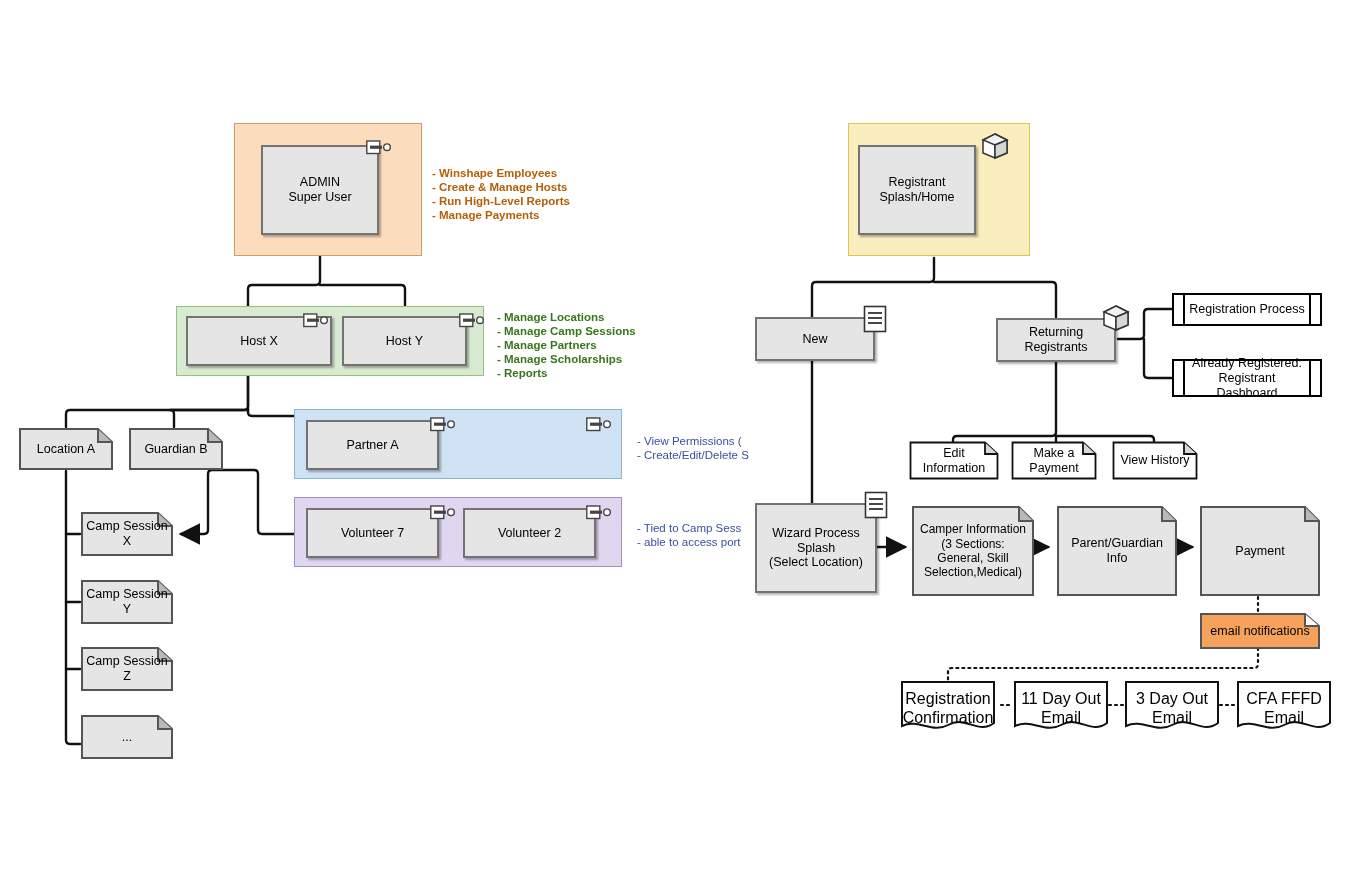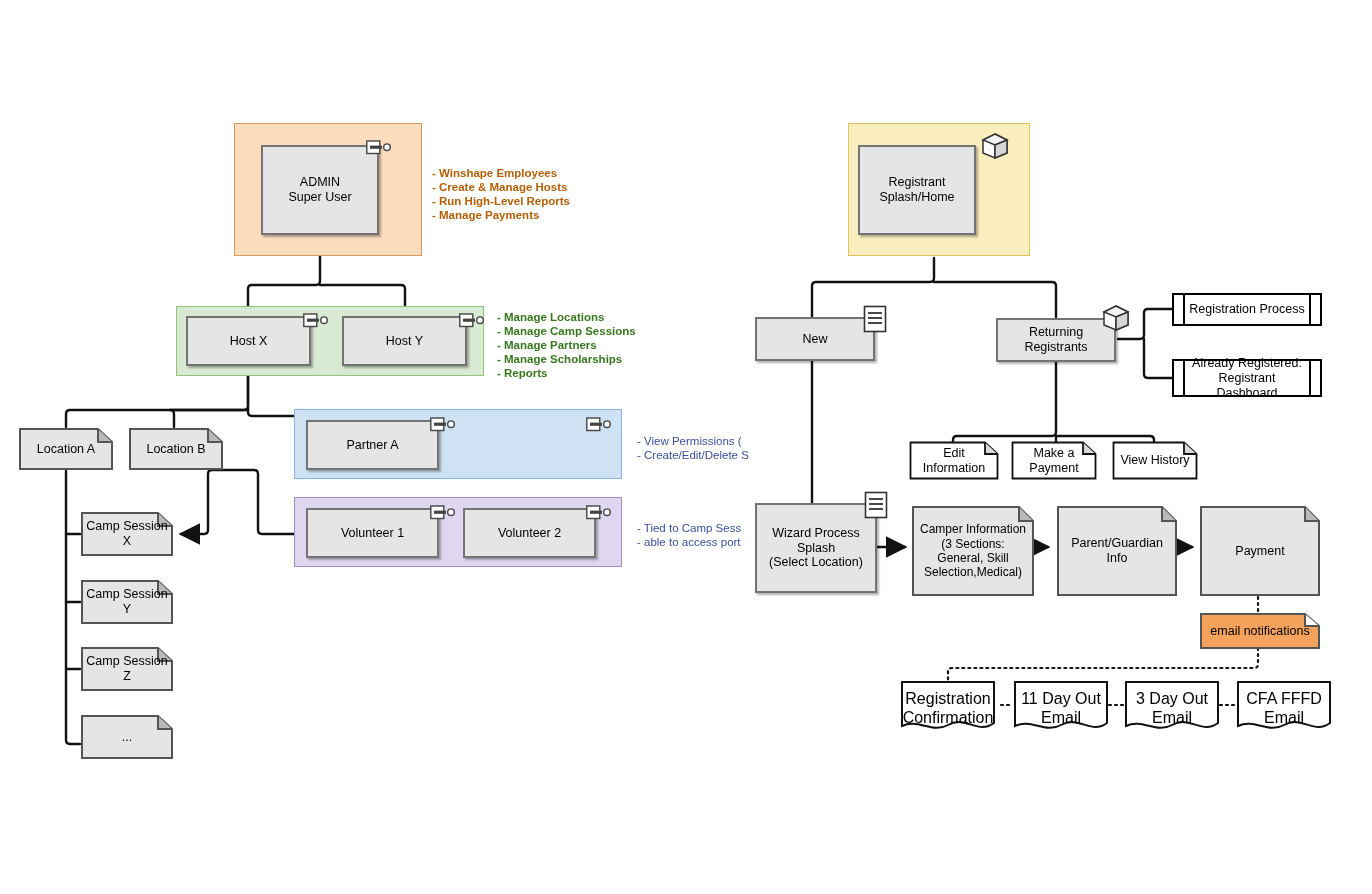--- a/index.html
+++ b/index.html
@@ -124,21 +124,21 @@
     <rect x="0.8" y="2" width="13" height="12.5" fill="#fff" stroke="#444" stroke-width="1.4"></rect>
     <rect x="4" y="6.6" width="12" height="3.2" fill="#444"></rect>
     <circle cx="21" cy="8.2" r="3.3" fill="#fff" stroke="#444" stroke-width="1.4"></circle>
   </svg>
   <div class="anno brown" style="left:432px;top:166px;">- Winshape Employees
 - Create &amp; Manage Hosts
 - Run High-Level Reports
 - Manage Payments</div>
 
   <div class="container c-host" style="left:176px;top:306px;width:308px;height:70px;"></div>
-  <div class="node rect" style="left:186px;top:316px;width:125px;height:50px;">
+  <div class="node rect" style="left:186px;top:316px;width:146px;height:50px;">
     <span>Host X</span>
   </div>
   <svg class="keyicon" style="left:303px;top:312px;" viewBox="0 0 26 17">
     <rect x="0.8" y="2" width="13" height="12.5" fill="#fff" stroke="#444" stroke-width="1.4"></rect>
     <rect x="4" y="6.6" width="12" height="3.2" fill="#444"></rect>
     <circle cx="21" cy="8.2" r="3.3" fill="#fff" stroke="#444" stroke-width="1.4"></circle>
   </svg>
   <div class="node rect" style="left:342px;top:316px;width:125px;height:50px;">
     <span>Host Y</span>
   </div>
@@ -165,21 +165,21 @@
   <svg class="keyicon" style="left:586px;top:416px;" viewBox="0 0 26 17">
     <rect x="0.8" y="2" width="13" height="12.5" fill="#fff" stroke="#444" stroke-width="1.4"></rect>
     <rect x="4" y="6.6" width="12" height="3.2" fill="#444"></rect>
     <circle cx="21" cy="8.2" r="3.3" fill="#fff" stroke="#444" stroke-width="1.4"></circle>
   </svg>
   <div class="anno blue" style="left:637px;top:434px;">- View Permissions (
 - Create/Edit/Delete S</div>
 
   <div class="container c-volunteer" style="left:294px;top:497px;width:328px;height:70px;"></div>
   <div class="node rect" style="left:306px;top:508px;width:133px;height:50px;">
-    <span>Volunteer 1</span>
+    <span>Volunteer 7</span>
   </div>
   <svg class="keyicon" style="left:430px;top:504px;" viewBox="0 0 26 17">
     <rect x="0.8" y="2" width="13" height="12.5" fill="#fff" stroke="#444" stroke-width="1.4"></rect>
     <rect x="4" y="6.6" width="12" height="3.2" fill="#444"></rect>
     <circle cx="21" cy="8.2" r="3.3" fill="#fff" stroke="#444" stroke-width="1.4"></circle>
   </svg>
   <div class="node rect" style="left:463px;top:508px;width:133px;height:50px;">
     <span>Volunteer 2</span>
   </div>
   <svg class="keyicon" style="left:586px;top:504px;" viewBox="0 0 26 17">
@@ -197,21 +197,21 @@
       <path d="M2,2 L80,2 L94,15 L94,42 L2,42 Z" fill="#e5e5e5" stroke="#555" stroke-width="2"></path>
       <path d="M80,2 L80,15 L94,15" fill="#b9b9b9" stroke="#555" stroke-width="2"></path>
     </svg>
     <span>Location A</span>
   </div>
   <div class="note" style="left:128px;top:427px;width:96px;height:44px;">
     <svg class="body" viewBox="0 0 96 44" preserveAspectRatio="none">
       <path d="M2,2 L80,2 L94,15 L94,42 L2,42 Z" fill="#e5e5e5" stroke="#555" stroke-width="2"></path>
       <path d="M80,2 L80,15 L94,15" fill="#b9b9b9" stroke="#555" stroke-width="2"></path>
     </svg>
-    <span>Location B</span>
+    <span>Guardian B</span>
   </div>
 
   <div class="note" style="left:80px;top:511px;width:94px;height:46px;">
     <svg class="body" viewBox="0 0 94 46" preserveAspectRatio="none">
       <path d="M2,2 L78,2 L92,15 L92,44 L2,44 Z" fill="#e5e5e5" stroke="#555" stroke-width="2"></path>
       <path d="M78,2 L78,15 L92,15" fill="#b9b9b9" stroke="#555" stroke-width="2"></path>
     </svg>
     <span>Camp Session
 X</span>
   </div>

